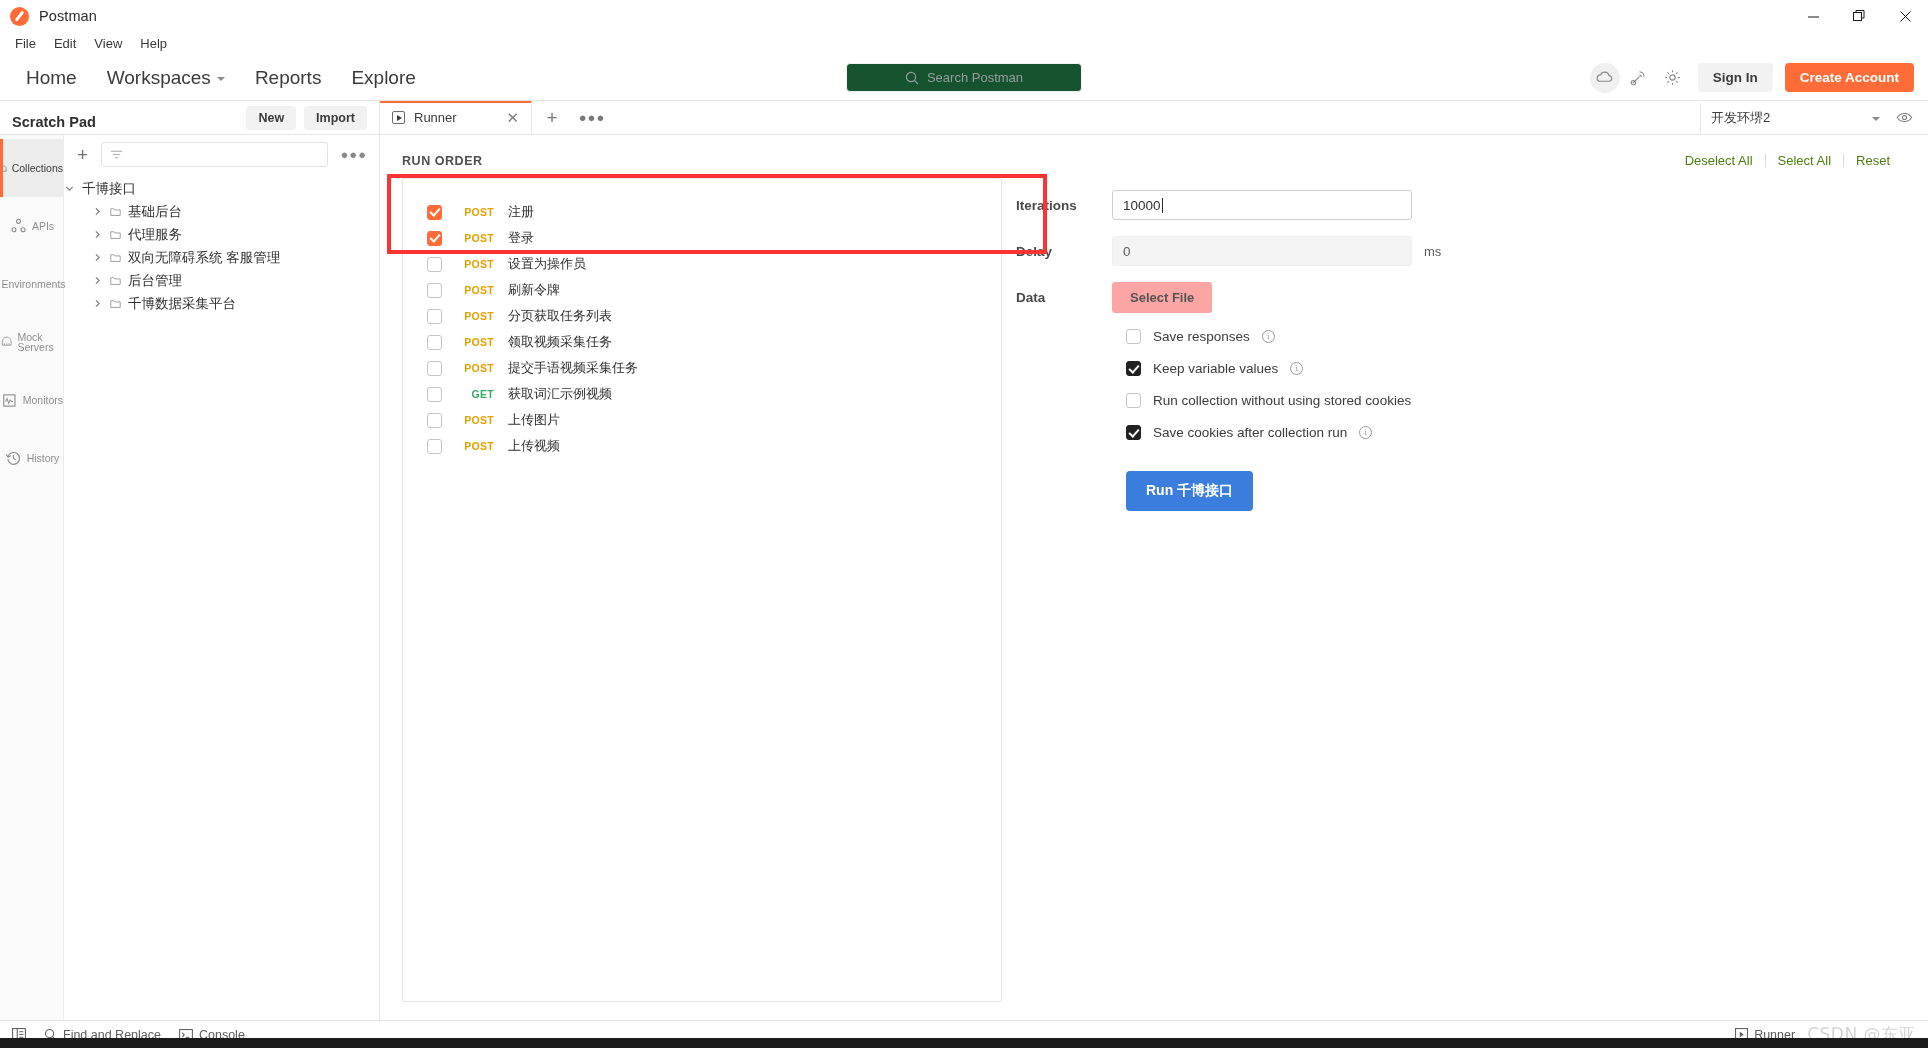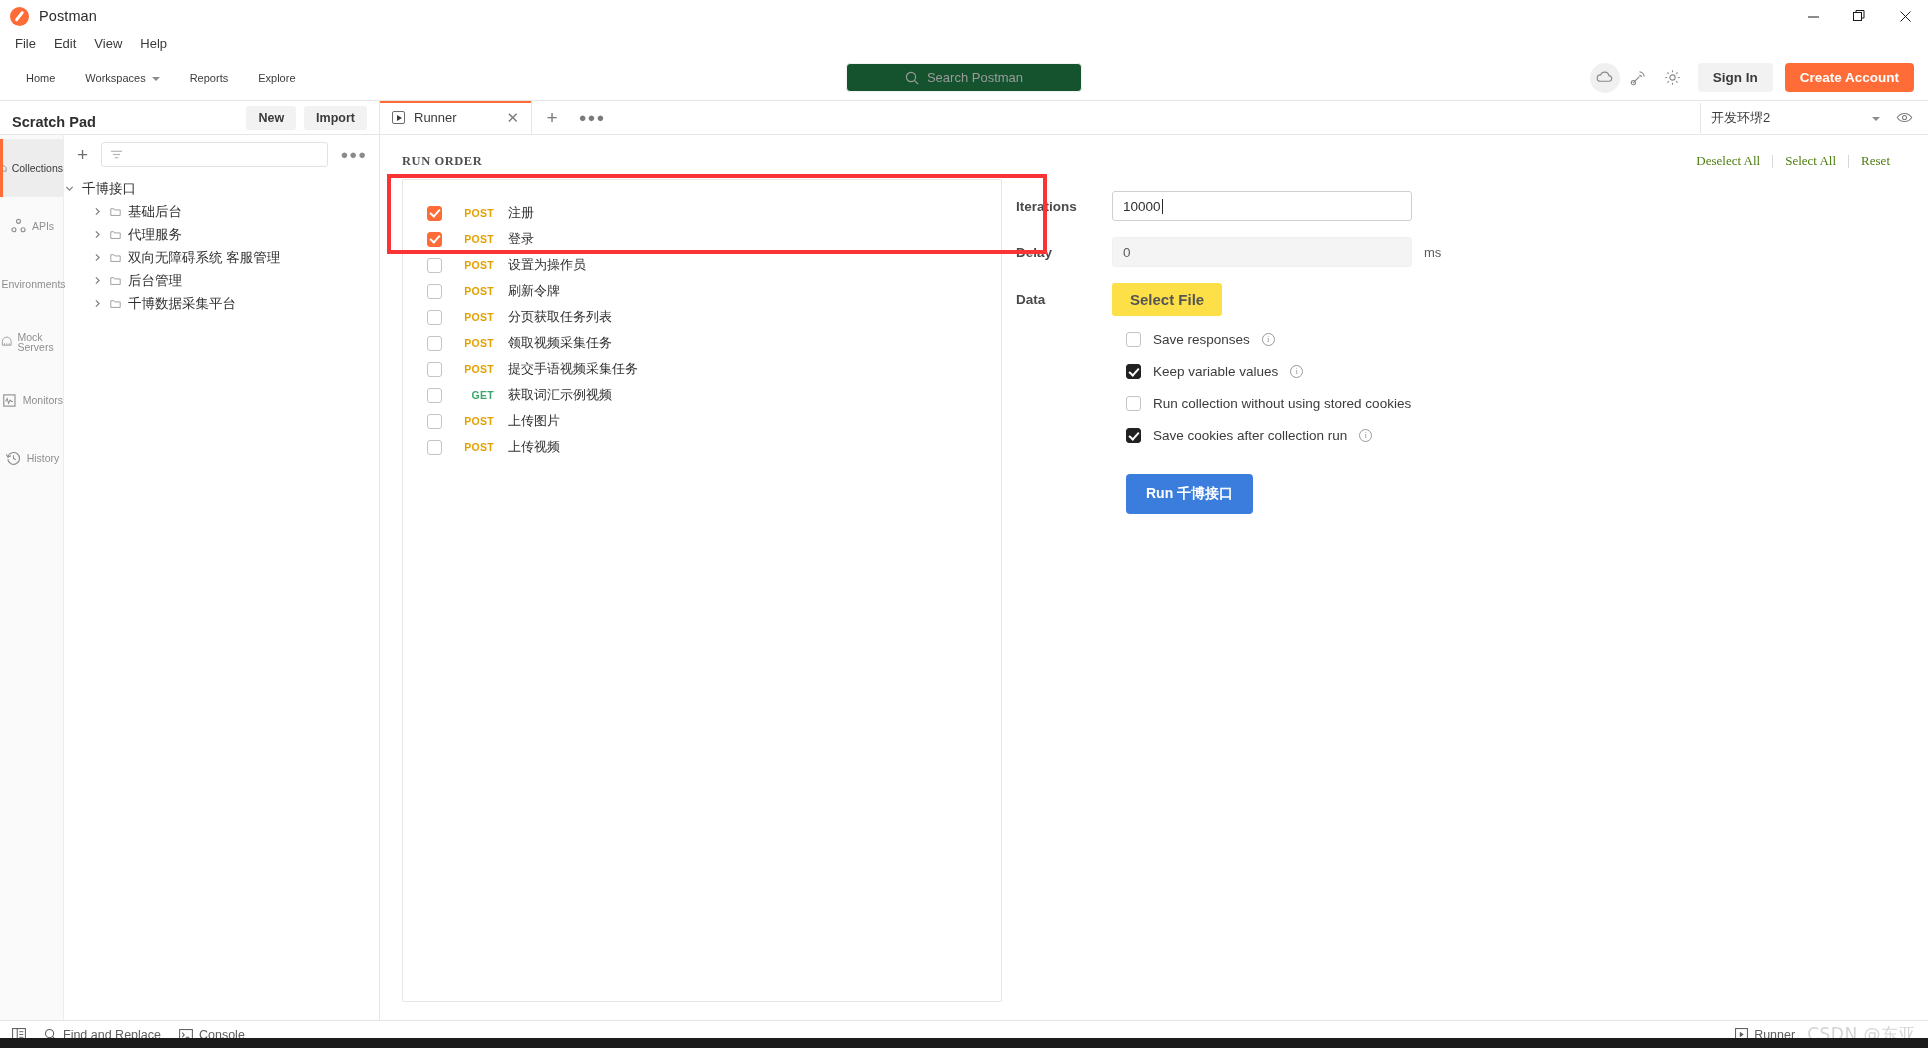--- a/index.html
+++ b/index.html
@@ -37,21 +37,21 @@
   .menubar .mi { font-size: 13px; color:#3a3a3a; padding: 2px 9px; }
 
   
   .navbar {
     height: 46px; flex:0 0 46px; display:flex; align-items:center;
     background:#fff; border-bottom: 1px solid #e6e6e6; padding: 0 14px;
     position: relative;
   }
   .nav-left { display:flex; align-items:center; gap: 6px; }
   .nav-item {
-    font-size: 11px; color:#3b3b3b; padding: 6px 12px; border-radius: 4px;
+    font-size: 19px; color:#3b3b3b; padding: 6px 12px; border-radius: 4px;
     display:flex; align-items:center; gap:6px; white-space:nowrap;
   }
   .caret-down { width:0;height:0;border-left:4px solid transparent;border-right:4px solid transparent;border-top:4.5px solid #8c8c8c; display:inline-block; margin-top:2px;}
   .search-wrap { position:absolute; left: 50%; transform: translateX(-50%); }
   .search-box {
     width: 236px; height: 29px; background:#14532d; border-radius: 4px;
     display:flex; align-items:center; justify-content:center; gap: 8px;
     color:#9b9b9b; font-size: 13px; border: 1px solid #f2f2f2;
   }
   .nav-right { margin-left:auto; display:flex; align-items:center; gap: 4px; }
@@ -125,21 +125,21 @@
   .env-area { margin-left:auto; display:flex; align-items:center; padding-right: 10px; }
   .env-select {
     width: 190px; height: 30px; display:flex; align-items:center; padding: 0 10px;
     font-size: 13px; color:#3b3b3b; border-left: 1px solid #e6e6e6; justify-content:space-between;
   }
   .eye-btn { width: 28px; height:28px; display:flex;align-items:center;justify-content:center;color:#7d7d7d; }
 
   
   .runner { flex:1 1 auto; display:flex; flex-direction:column; background:#fff; min-height:0; padding: 0 0 0 0; position:relative;}
   .runner-head {
-    display:flex; align-items:center; padding: 18px 26px 10px 22px; font-family: Liberation Serif, serif;
+    display:flex; align-items:center; padding: 18px 26px 10px 22px;
   }
   .run-order-title { font-size: 12.5px; font-weight:700; color:#4f4f4f; letter-spacing:.55px; }
   .run-actions { margin-left:auto; display:flex; align-items:center; gap: 0px; font-size: 13px; color:#4d7c0f;}
   .run-actions a { padding: 0 12px; }
   .run-actions .sep { width:1px; height:13px; background:#d8d8d8; }
 
   .runner-body { flex:1 1 auto; display:flex; min-height:0; padding: 0 22px 18px 22px; gap: 0; }
   .req-list {
     width: 600px; flex:0 0 600px; border:1px solid #e6e6e6; border-radius: 2px;
     background:#fff; padding-top: 20px; overflow:hidden;
@@ -165,21 +165,21 @@
   .slabel { width: 110px; flex:0 0 110px; font-size: 13.5px; font-weight:700; color:#4a4a4a; padding-left: 14px;}
   .sinput {
     width: 300px; height: 30px; border:1px solid #cfcfcf; border-radius:3px;
     padding: 0 10px; display:flex; align-items:center; font-size: 13.5px; color:#2f2f2f;
     background:#fff;
   }
   .sinput.readonly { background:#f4f4f4; border-color:#f0f0f0; color:#5c5c5c;}
   .caret-bar { display:inline-block; width:1px; height:15px; background:#2b2b2b; margin-left:1px; }
   .unit { font-size: 13px; color:#5c5c5c; margin-left: 12px; }
   .file-btn {
-    background:#fde047; color:#555; font-size:15px; font-weight:600; padding:8px 18px; border-radius:3px;
+    background:#fca5a5; color:#555; font-size:13px; font-weight:600; padding:8px 18px; border-radius:3px;
   }
   .opt-row { display:flex; align-items:center; gap: 12px; margin-bottom: 17px; padding-left: 124px; }
   .opt-label { font-size: 13.5px; color:#3b3b3b; }
   .info-ico {
     width: 13px; height: 13px; border-radius:50%; border:1px solid #9a9a9a; color:#9a9a9a;
     font-size: 9px; display:flex; align-items:center; justify-content:center; font-family: "Liberation Serif", serif;
     line-height:1;
   }
   .run-btn {
     margin-left: 124px; margin-top: 14px; background:#3b7ddd; color:#fff;

